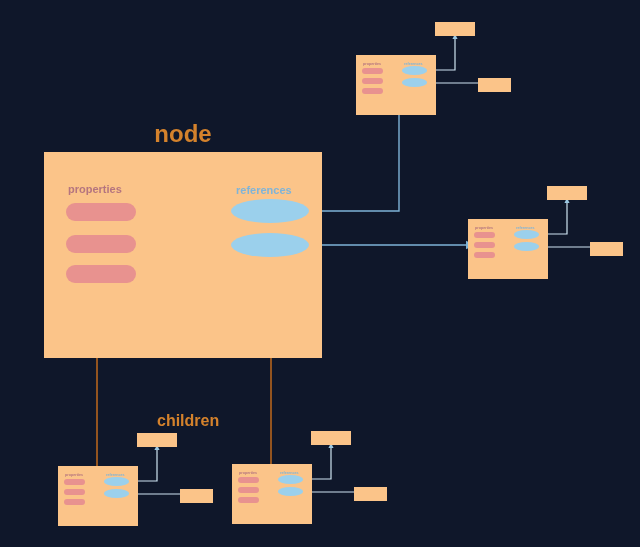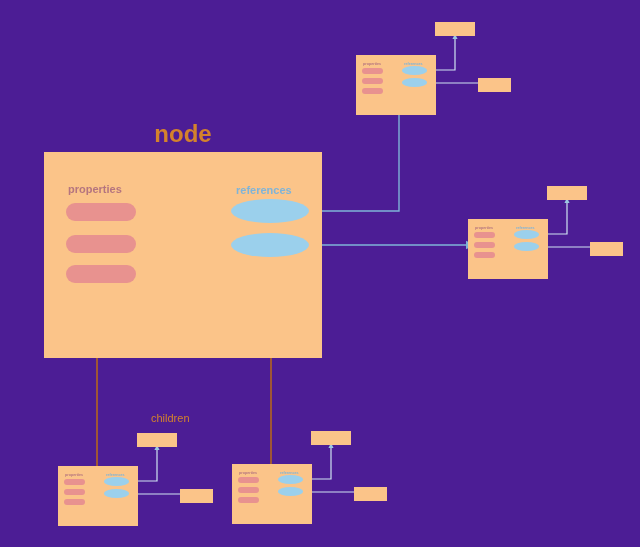--- a/index.html
+++ b/index.html
@@ -7,21 +7,21 @@
     padding: 0;
     background: #ffffff;
   }
   body {
     font-family: "Liberation Sans", sans-serif;
   }
   #canvas {
     position: relative;
     width: 640px;
     height: 547px;
-    background: #4c1d95;
+    background: #0f172a;
     overflow: hidden;
   }
 
   
   .node-box {
     position: absolute;
     background: #fbc489;
     box-sizing: border-box;
   }
   #main-node {
@@ -166,25 +166,25 @@
     left: 0;
     top: 0;
     width: 640px;
     height: 547px;
     overflow: visible;
     pointer-events: none;
   }
 
   #children-label {
     position: absolute;
-    left: 151px;
+    left: 157px;
     top: 412px;
     color: #d4822c;
-    font-size: 11px;
-    font-weight: normal;
+    font-size: 16px;
+    font-weight: bold;
     white-space: nowrap;
   }
 </style>
 </head>
 <body>
 
 <div id="canvas">
 
   <svg id="wires" viewBox="0 0 640 547">
 

